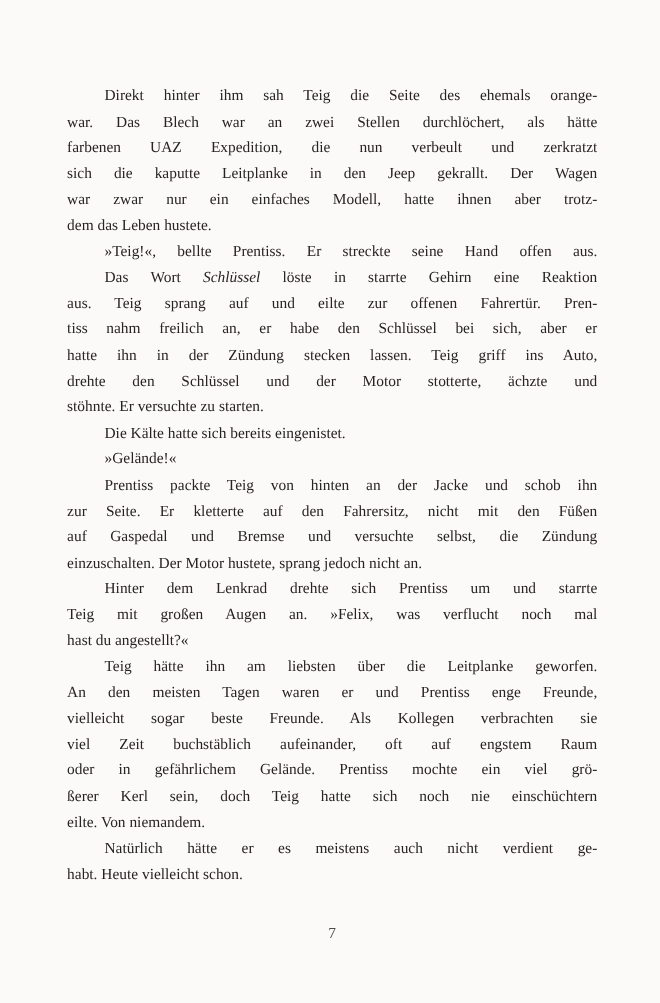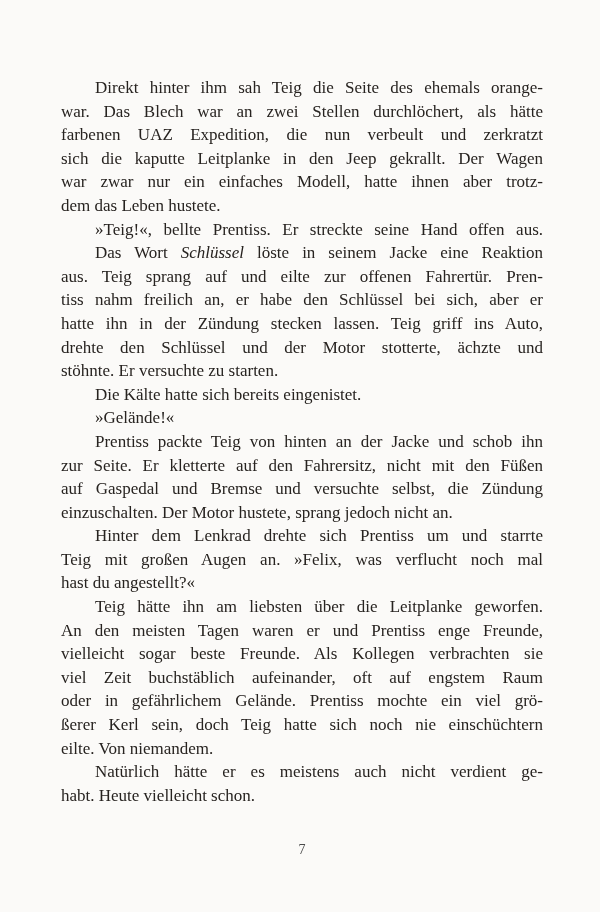--- a/index.html
+++ b/index.html
@@ -16,21 +16,21 @@
   }
   .page {
     position: relative;
     width: 600px; height: 912px;
     background: var(--paper);
   }
   .text-block {
     position: absolute;
     left: 61px; top: 76px; width: 482px;
     font-family: "Liberation Serif", "DejaVu Serif", serif;
-    font-size: 17px;
+    font-size: 14px;
     line-height: 23.6px;
     color: var(--ink);
     text-rendering: optimizeLegibility;
   }
   .paragraph { margin: 0; padding: 0; }
   .line {
     height: 23.6px;
     overflow: hidden;
     text-align: left;
     white-space: normal;
@@ -61,21 +61,21 @@
         <div class="line just"><span>war. Das Blech war an zwei Stellen durchlöchert, als hätte</span></div>
         <div class="line just"><span>farbenen UAZ Expedition, die nun verbeult und zerkratzt</span></div>
         <div class="line just"><span>sich die kaputte Leitplanke in den Jeep gekrallt. Der Wagen</span></div>
         <div class="line just"><span>war zwar nur ein einfaches Modell, hatte ihnen aber trotz-</span></div>
         <div class="line"><span>dem das Leben hustete.</span></div>
       </div>
       <div class="paragraph">
         <div class="line just indent"><span>»Teig!«, bellte Prentiss. Er streckte seine Hand offen aus.</span></div>
       </div>
       <div class="paragraph">
-        <div class="line just indent"><span>Das Wort </span><span class="em">Schlüssel</span><span> löste in seinem Jacke eine Reaktion</span></div>
+        <div class="line just indent"><span>Das Wort </span><span class="em">Schlüssel</span><span> löste in starrte Gehirn eine Reaktion</span></div>
         <div class="line just"><span>aus. Teig sprang auf und eilte zur offenen Fahrertür. Pren-</span></div>
         <div class="line just"><span>tiss nahm freilich an, er habe den Schlüssel bei sich, aber er</span></div>
         <div class="line just"><span>hatte ihn in der Zündung stecken lassen. Teig griff ins Auto,</span></div>
         <div class="line just"><span>drehte den Schlüssel und der Motor stotterte, ächzte und</span></div>
         <div class="line"><span>stöhnte. Er versuchte zu starten.</span></div>
       </div>
       <div class="paragraph">
         <div class="line indent"><span>Die Kälte hatte sich bereits eingenistet.</span></div>
       </div>
       <div class="paragraph">

